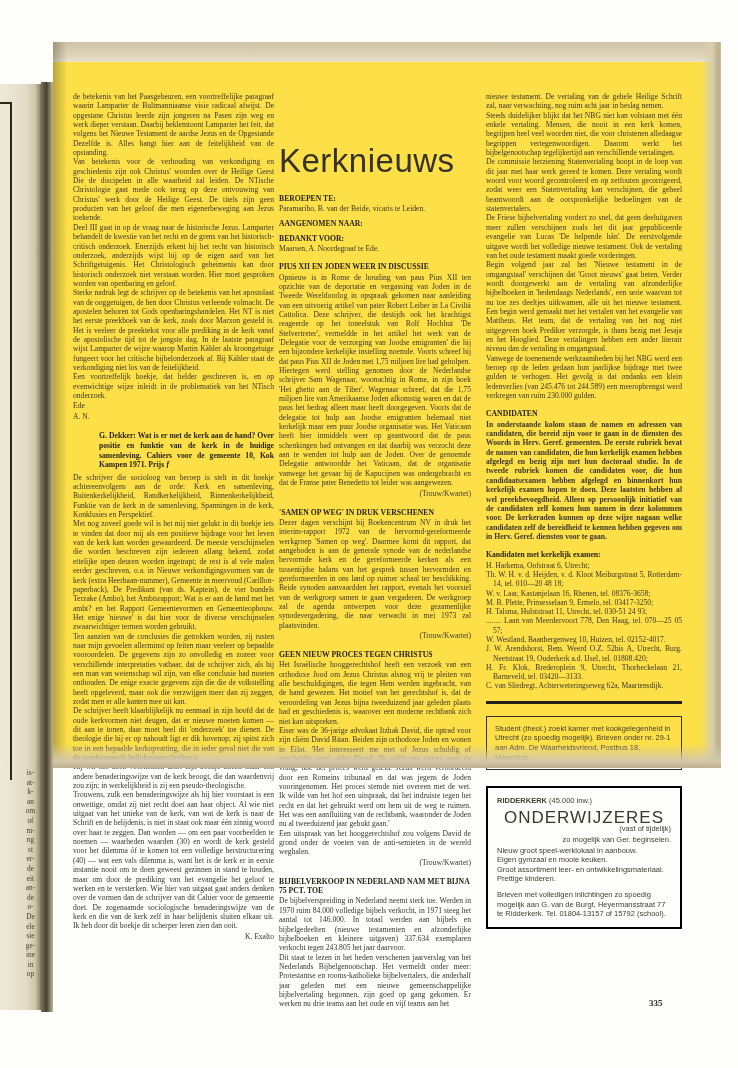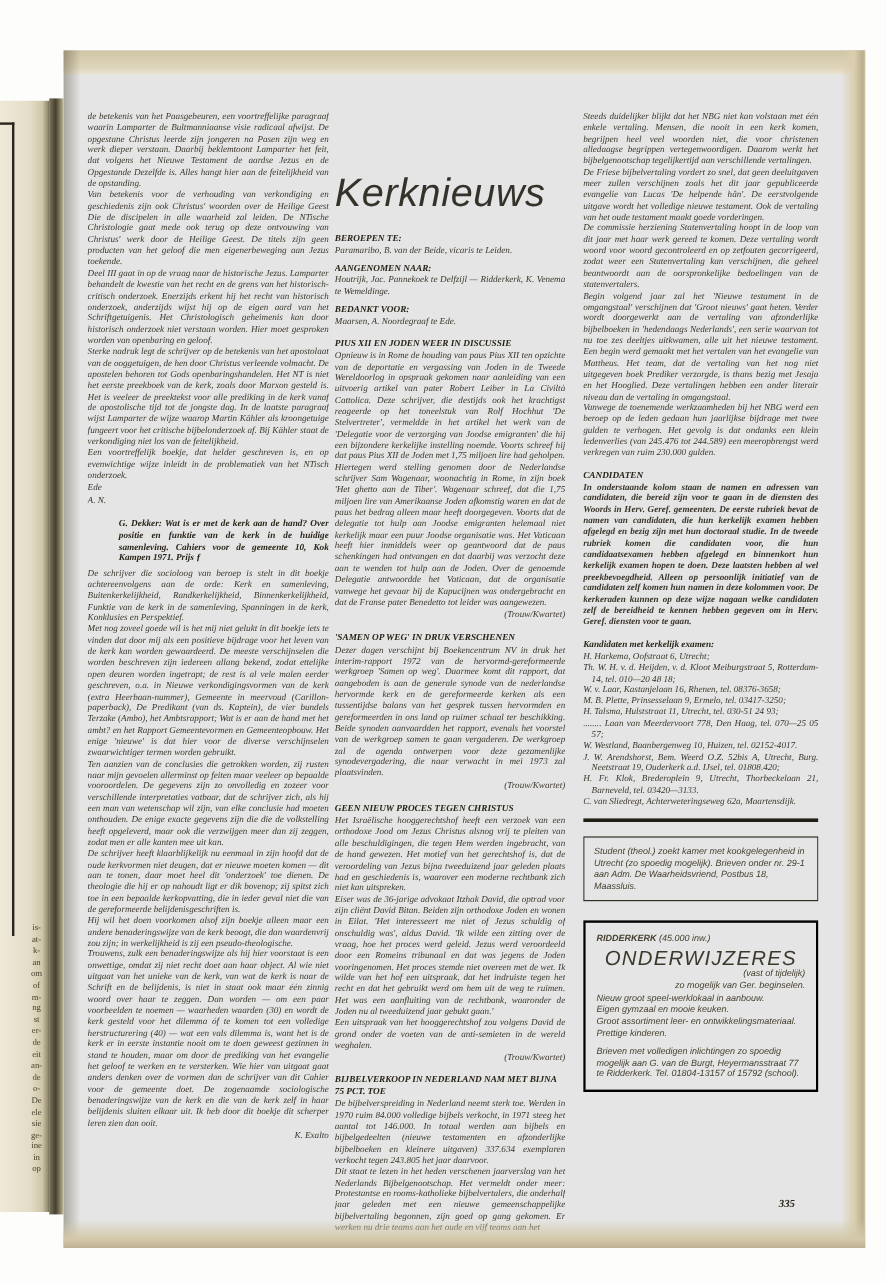--- a/index.html
+++ b/index.html
@@ -9,22 +9,22 @@
   .left-page{position:absolute;left:0;top:84px;width:41px;height:926px;
     background:linear-gradient(to right,#efe9d8,#e4dcc6 62%,#cfc5a8 86%,#968d72 97%,#6f6954 100%);}
   .lp-boxline{position:absolute;left:0;top:18px;width:10px;height:676px;
     border-top:2px solid #2a261d;border-right:2px solid #2a261d;}
   .lp-frags{position:absolute;left:0;top:684px;width:33px;text-align:center;
     font-size:7.3px;line-height:9.6px;color:#46412f;padding-left:14px;}
   
   .spine{position:absolute;left:41px;top:82px;width:12px;height:930px;
     background:linear-gradient(to right,#7a7459,#45402f 45%,#8d8569 78%,#c3b999);}
   
-  .main-page{position:absolute;left:53px;top:42px;width:668px;height:998px;
-    background:#e5e5e5;font-style:italic;}
+  .main-page{position:absolute;left:53px;top:42px;width:668px;height:726px;
+    background:#fde047;}
   .mp-topedge{position:absolute;left:0;top:0;width:100%;height:20px;
     background:linear-gradient(#cfc4a5,#ded4b9 70%,#e9e3d0);}
   .mp-rightedge{position:absolute;right:0;top:0;width:20px;height:100%;
     background:linear-gradient(to right,rgba(0,0,0,0),#d9ceae 55%,#b9ad8c 90%,#cec3a3);}
   .mp-bottomedge{position:absolute;left:0;bottom:0;width:100%;height:24px;
     background:linear-gradient(rgba(0,0,0,0),#d3c8a9 70%,#bdb190);}
   .mp-gutter-shadow{position:absolute;left:0;top:0;width:14px;height:100%;
     background:linear-gradient(to right,rgba(74,66,48,.38),rgba(74,66,48,0));}
   
   .content{position:absolute;left:20px;top:50px;display:flex;}
@@ -116,21 +116,20 @@
         <p class="credit">K. Exalto</p>
       </div>
 
       <div class="col col2">
         <div class="kn-title">Kerknieuws</div>
 
         <div class="kn-label">BEROEPEN TE:</div>
         <p class="body">Paramaribo, B. van der Beide, vicaris te Leiden.</p>
 
         <div class="kn-label">AANGENOMEN NAAR:</div>
-        <p class="body">Houtrijk, Jac. Pannekoek te Delfzijl — Ridderkerk, K. Venema te Wemeldinge.</p>
 
         <div class="kn-label">BEDANKT VOOR:</div>
         <p class="body">Maarsen, A. Noordegraaf te Ede.</p>
 
         <div class="art-head">PIUS XII EN JODEN WEER IN DISCUSSIE</div>
         <p class="body">Opnieuw is in Rome de houding van paus Pius XII ten opzichte van de deportatie en vergassing van Joden in de Tweede Wereldoorlog in opspraak gekomen naar aanleiding van een uitvoerig artikel van pater Robert Leiber in La Civiltà Cattolica. Deze schrijver, die destijds ook het krachtigst reageerde op het toneelstuk van Rolf Hochhut 'De Stelvertreter', vermeldde in het artikel het werk van de 'Delegatie voor de verzorging van Joodse emigranten' die hij een bijzondere kerkelijke instelling noemde. Voorts schreef hij dat paus Pius XII de Joden met 1,75 miljoen lire had geholpen.</p>
         <p class="body">Hiertegen werd stelling genomen door de Nederlandse schrijver Sam Wagenaar, woonachtig in Rome, in zijn boek 'Het ghetto aan de Tiber'. Wagenaar schreef, dat die 1,75 miljoen lire van Amerikaanse Joden afkomstig waren en dat de paus het bedrag alleen maar heeft doorgegeven. Voorts dat de delegatie tot hulp aan Joodse emigranten helemaal niet kerkelijk maar een puur Joodse organisatie was. Het Vaticaan heeft hier inmiddels weer op geantwoord dat de paus schenkingen had ontvangen en dat daarbij was verzocht deze aan te wenden tot hulp aan de Joden. Over de genoemde Delegatie antwoordde het Vaticaan, dat de organisatie vanwege het gevaar bij de Kapucijnen was ondergebracht en dat de Franse pater Benedetto tot leider was aangewezen.</p>
         <p class="credit">(Trouw/Kwartet)</p>
 
         <div class="art-head">'SAMEN OP WEG' IN DRUK VERSCHENEN</div>
@@ -142,23 +141,24 @@
         <p class="body">Eiser was de 36-jarige advokaat Itzhak David, die optrad voor zijn cliënt David Bitan. Beiden zijn orthodoxe Joden en wonen in Eilat. 'Het interesseert me niet of Jezus schuldig of onschuldig was', aldus David. 'Ik wilde een zitting over de vraag, hoe het proces werd geleid. Jezus werd veroordeeld door een Romeins tribunaal en dat was jegens de Joden vooringenomen. Het proces stemde niet overeen met de wet. Ik wilde van het hof een uitspraak, dat het indruiste tegen het recht en dat het gebruikt werd om hem uit de weg te ruimen. Het was een aanfluiting van de rechtbank, waaronder de Joden nu al tweeduizend jaar gebukt gaan.'</p>
         <p class="body">Een uitspraak van het hooggerechtshof zou volgens David de grond onder de voeten van de anti-semieten in de wereld weghalen.</p>
         <p class="credit">(Trouw/Kwartet)</p>
 
         <div class="art-head">BIJBELVERKOOP IN NEDERLAND NAM MET BIJNA 75 PCT. TOE</div>
         <p class="body">De bijbelverspreiding in Nederland neemt sterk toe. Werden in 1970 ruim 84.000 volledige bijbels verkocht, in 1971 steeg het aantal tot 146.000. In totaal werden aan bijbels en bijbelgedeelten (nieuwe testamenten en afzonderlijke bijbelboeken en kleinere uitgaven) 337.634 exemplaren verkocht tegen 243.805 het jaar daarvoor.</p>
         <p class="body">Dit staat te lezen in het heden verschenen jaarverslag van het Nederlands Bijbelgenootschap. Het vermeldt onder meer: Protestantse en rooms-katholieke bijbelvertalers, die anderhalf jaar geleden met een nieuwe gemeenschappelijke bijbelvertaling begonnen, zijn goed op gang gekomen. Er werken nu drie teams aan het oude en vijf teams aan het</p>
       </div>
 
       <div class="col col3">
+        <p class="body">nieuwe testament. De vertaling van de gehele Heilige Schrift zal, naar verwachting, nog ruim acht jaar in beslag nemen.</p>
         <p class="body">Steeds duidelijker blijkt dat het NBG niet kan volstaan met één enkele vertaling. Mensen, die nooit in een kerk komen, begrijpen heel veel woorden niet, die voor christenen alledaagse begrippen vertegenwoordigen. Daarom werkt het bijbelgenootschap tegelijkertijd aan verschillende vertalingen.</p>
+        <p class="body">De commissie herziening Statenvertaling hoopt in de loop van dit jaar met haar werk gereed te komen. Deze vertaling wordt woord voor woord gecontroleerd en op zetfouten gecorrigeerd, zodat weer een Statenvertaling kan verschijnen, die geheel beantwoordt aan de oorspronkelijke bedoelingen van de statenvertalers.</p>
         <p class="body">De Friese bijbelvertaling vordert zo snel, dat geen deeluitgaven meer zullen verschijnen zoals het dit jaar gepubliceerde evangelie van Lucas 'De helpende hân'. De eerstvolgende uitgave wordt het volledige nieuwe testament. Ook de vertaling van het oude testament maakt goede vorderingen.</p>
-        <p class="body">De commissie herziening Statenvertaling hoopt in de loop van dit jaar met haar werk gereed te komen. Deze vertaling wordt woord voor woord gecontroleerd en op zetfouten gecorrigeerd, zodat weer een Statenvertaling kan verschijnen, die geheel beantwoordt aan de oorspronkelijke bedoelingen van de statenvertalers.</p>
         <p class="body">Begin volgend jaar zal het 'Nieuwe testament in de omgangstaal' verschijnen dat 'Groot nieuws' gaat heten. Verder wordt doorgewerkt aan de vertaling van afzonderlijke bijbelboeken in 'hedendaags Nederlands', een serie waarvan tot nu toe zes deeltjes uitkwamen, alle uit het nieuwe testament. Een begin werd gemaakt met het vertalen van het evangelie van Mattheus. Het team, dat de vertaling van het nog niet uitgegeven boek Prediker verzorgde, is thans bezig met Jesaja en het Hooglied. Deze vertalingen hebben een ander literair niveau dan de vertaling in omgangstaal.</p>
         <p class="body">Vanwege de toenemende werkzaamheden bij het NBG werd een beroep op de leden gedaan hun jaarlijkse bijdrage met twee gulden te verhogen. Het gevolg is dat ondanks een klein ledenverlies (van 245.476 tot 244.589) een meeropbrengst werd verkregen van ruim 230.000 gulden.</p>
 
         <div class="art-head">CANDIDATEN</div>
         <p class="body" style="font-weight:bold">In onderstaande kolom staan de namen en adressen van candidaten, die bereid zijn voor te gaan in de diensten des Woords in Herv. Geref. gemeenten. De eerste rubriek bevat de namen van candidaten, die hun kerkelijk examen hebben afgelegd en bezig zijn met hun doctoraal studie. In de tweede rubriek komen die candidaten voor, die hun candidaatsexamen hebben afgelegd en binnenkort hun kerkelijk examen hopen te doen. Deze laatsten hebben al wel preekbevoegdheid. Alleen op persoonlijk initiatief van de candidaten zelf komen hun namen in deze kolommen voor. De kerkeraden kunnen op deze wijze nagaan welke candidaten zelf de bereidheid te kennen hebben gegeven om in Herv. Geref. diensten voor te gaan.</p>
 
         <div class="art-head">Kandidaten met kerkelijk examen:</div>
         <div class="hang">
             <div>H. Harkema, Oofstraat 6, Utrecht;</div>
             <div>Th. W. H. v. d. Heijden, v. d. Kloot Meiburgstraat 5, Rotterdam-14, tel. 010—20 48 18;</div>

